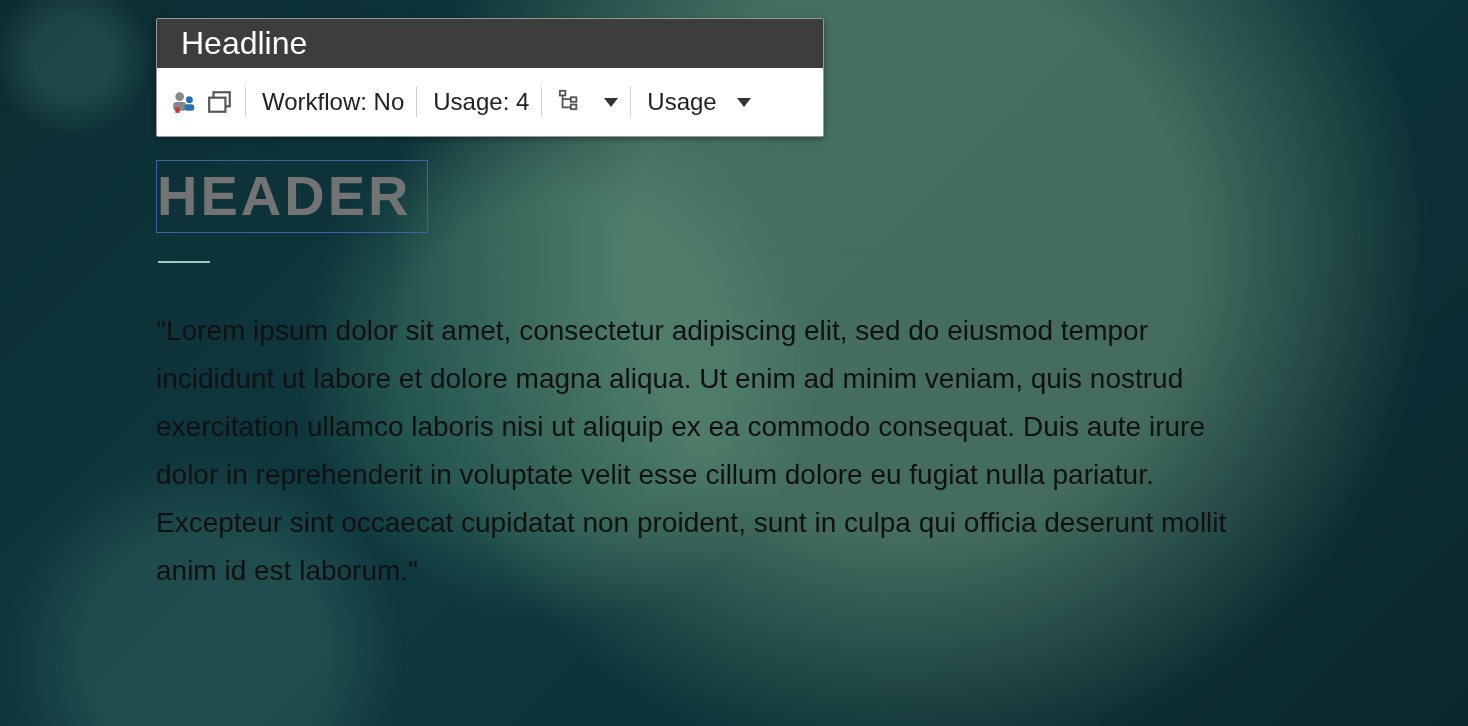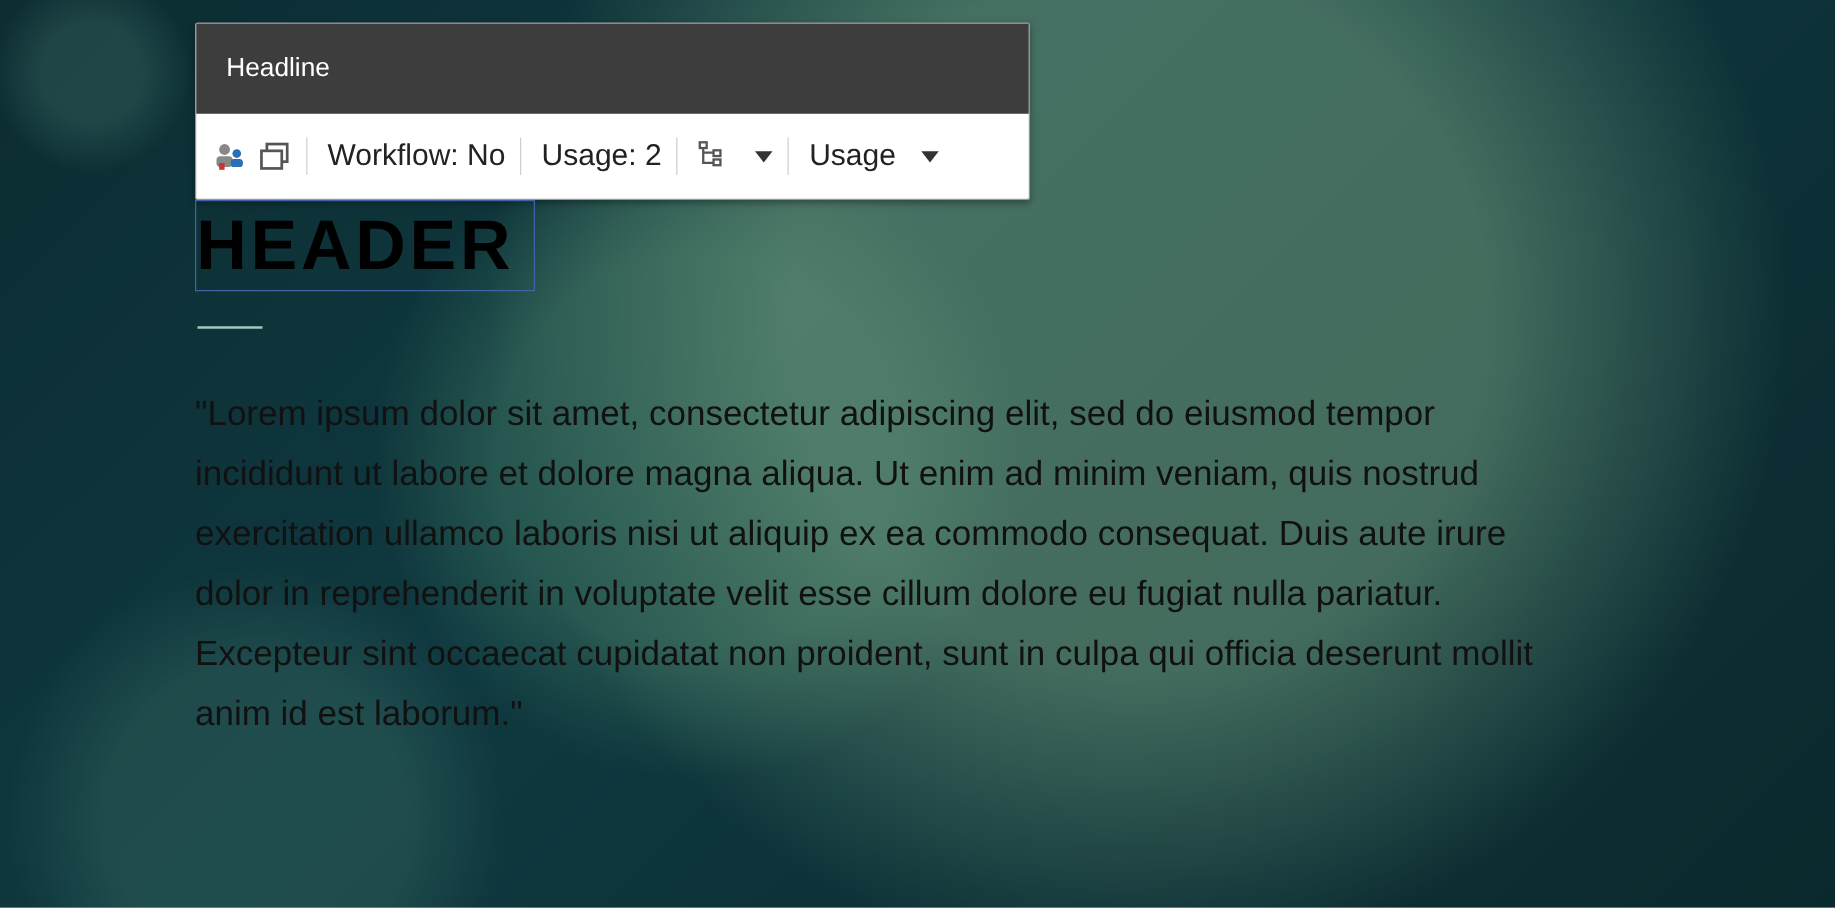--- a/index.html
+++ b/index.html
@@ -11,37 +11,37 @@
       radial-gradient(circle at 14% 90%, rgba(120,190,160,.25) 0 120px, transparent 200px),
       radial-gradient(circle at 5% 8%, rgba(150,210,190,.22) 0 40px, transparent 80px),
       linear-gradient(135deg,#0e3034,#13424a 40%,#0c2a2e);
   }
   .overlay{position:absolute;inset:0;background:rgba(10,40,45,.35);}
   .content{position:absolute;left:156px;top:160px;width:1080px;}
   .header-box{
     display:inline-block;border:1px solid #3f63a6;padding:2px 16px 4px 0;
   }
   .header-text{
-    font-weight:800;font-size:56px;letter-spacing:3px;color:#000000;
+    font-weight:800;font-size:56px;letter-spacing:3px;color:#737373;
     font-family:"Segoe UI","Arial Black",sans-serif;
   }
   .divider{width:52px;border-top:2px solid #a0c9c0;margin:28px 0 0 2px;}
   .body-text{
     margin-top:44px;font-size:28px;line-height:48px;color:#111;
     max-width:1080px;
   }
 
   
   .toolbar-wrap{
     position:absolute;left:156px;top:18px;width:666px;
     background:#fff;border:1px solid #999;box-shadow:0 2px 6px rgba(0,0,0,.35);
     border-radius:2px;
   }
   .tb-title{
-    background:#3d3d3d;color:#fff;font-size:21px;padding:24px 24px;
+    background:#3d3d3d;color:#fff;font-size:32px;padding:6px 24px;
   }
   .tb-row{
     display:flex;align-items:center;height:68px;padding:0 14px;gap:0;
     color:#222;font-size:24px;
   }
   .tb-sep{width:1px;height:30px;background:#cfcfcf;margin:0 16px 0 12px;}
   .tb-item{display:flex;align-items:center;gap:10px;white-space:nowrap;}
   .icon{width:26px;height:26px;display:inline-block;}
   .caret{width:0;height:0;border-left:7px solid transparent;border-right:7px solid transparent;border-top:9px solid #333;margin-left:10px;}
 </style>
@@ -78,21 +78,21 @@
 
     <span class="tb-sep"></span>
 
     <div class="tb-item">
       <span>Workflow: No</span>
     </div>
 
     <span class="tb-sep"></span>
 
     <div class="tb-item">
-      <span>Usage: 2</span>
+      <span>Usage: 4</span>
     </div>
 
     <span class="tb-sep"></span>
 
     <div class="tb-item">
       <span class="icon">
         <svg viewBox="0 0 24 24" width="22" height="22" fill="none" stroke="#555" stroke-width="2">
           <rect x="2" y="2" width="6" height="5"></rect>
           <rect x="14" y="9" width="6" height="5"></rect>
           <rect x="14" y="17" width="6" height="5"></rect>

